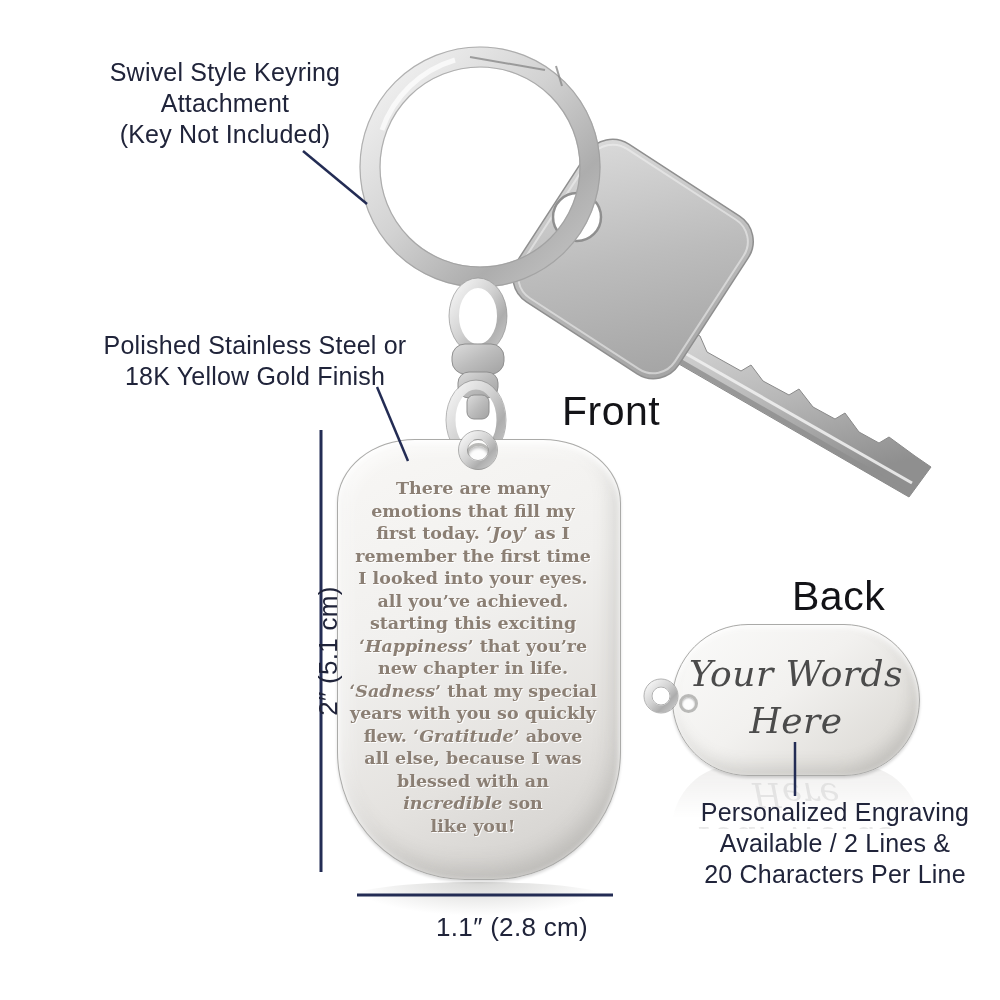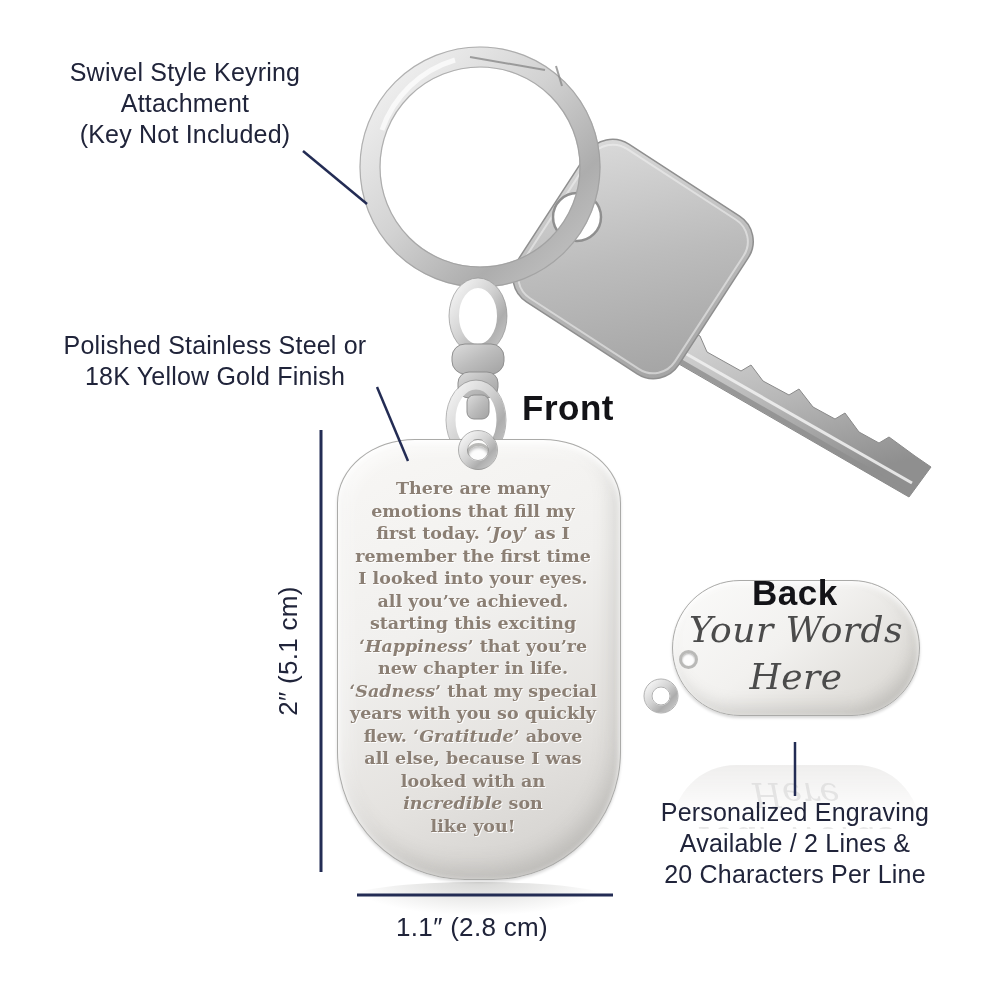--- a/index.html
+++ b/index.html
@@ -15,21 +15,21 @@
   #stage{position:relative;width:1000px;height:1000px;background:#fff;overflow:hidden;}
 
   
   .callout{
     position:absolute;color:var(--annotation-text);
     font-size:25px;line-height:31px;text-align:center;white-space:pre-line;
     letter-spacing:.2px;
   }
   .heading{
     position:absolute;color:var(--heading-text);
-    font-size:35px;font-weight:700;letter-spacing:.5px;
+    font-size:41px;font-weight:400;letter-spacing:.5px;
   }
   .dim-label{
     position:absolute;color:var(--annotation-text);
     font-size:26px;white-space:nowrap;letter-spacing:.3px;
   }
 
   
   .front-tag{
     position:absolute;left:337px;top:439px;width:284px;height:441px;
     background:linear-gradient(155deg,#f8f7f5 0%,#f1f0ee 40%,#e4e2df 70%,#ceccc9 100%);
@@ -54,21 +54,21 @@
   }
   .engraving em{font-style:italic;}
   .front-tag-reflection{
     position:absolute;left:347px;top:882px;width:264px;height:34px;z-index:1;
     border-radius:50%;
     background:radial-gradient(ellipse at 50% 0%,rgba(150,150,146,.38),rgba(255,255,255,0) 70%);
   }
 
   
   .back-tag{
-    position:absolute;left:672px;top:580px;width:248px;height:136px;
+    position:absolute;left:672px;top:624px;width:248px;height:152px;
     background:linear-gradient(140deg,#fbfbfa 0%,#f2f1ef 45%,#e0deda 80%,#cbc9c6 100%);
     border:1px solid #aaaaa8;border-radius:78px;
     box-shadow:inset 0 3px 6px rgba(255,255,255,.95),
                inset -6px -9px 16px rgba(110,110,104,.20),
                0 2px 3px rgba(0,0,0,.16);
     z-index:2;
   }
   .back-tag .hole{
     position:absolute;left:6px;top:69px;width:19px;height:19px;border-radius:50%;
     background:#fdfdfd;border:3px solid #b9b9b7;
@@ -87,21 +87,21 @@
   }
   .back-tag-reflection .script-text{
     top:auto;bottom:8px;opacity:.35;font-size:34px;line-height:44px;
   }
 
   
   .layer{position:absolute;inset:0;width:1000px;height:1000px;}
   #hardware{z-index:1;}
   #overlay{z-index:3;}
   .ptr{stroke:var(--pointer-line);}
-  .txt-layer{position:absolute;inset:0;z-index:4;pointer-events:none;}
+  .txt-layer{position:absolute;inset:0;z-index:4;pointer-events:none;margin-left:40px;}
   .txt-layer>*{pointer-events:auto;}
 </style>
 </head>
 <body>
 
 <div id="stage">
 
   <svg id="hardware" class="layer" viewBox="0 0 1000 1000" aria-hidden="true">
     <defs>
       <linearGradient id="metal" x1="0" y1="0" x2="1" y2="1">
@@ -160,21 +160,21 @@
         <div><span>remember the first time</span></div>
         <div><span>I looked into your eyes.</span></div>
         <div><span>all you’ve achieved.</span></div>
         <div><span>starting this exciting</span></div>
         <div><span>‘</span><em>Happiness</em><span>’ that you’re</span></div>
         <div><span>new chapter in life.</span></div>
         <div><span>‘</span><em>Sadness</em><span>’ that my special</span></div>
         <div><span>years with you so quickly</span></div>
         <div><span>flew. ‘</span><em>Gratitude</em><span>’ above</span></div>
         <div><span>all else, because I was</span></div>
-        <div><span>looked with an</span></div>
+        <div><span>blessed with an</span></div>
         <div><span></span><em>incredible</em><span> son</span></div>
         <div><span>like you!</span></div>
       </div>
   </div>
   <div class="front-tag-reflection"></div>
 
   <div class="back-tag">
     <div class="hole"></div>
     <div class="script-text">Your Words
 Here</div>

